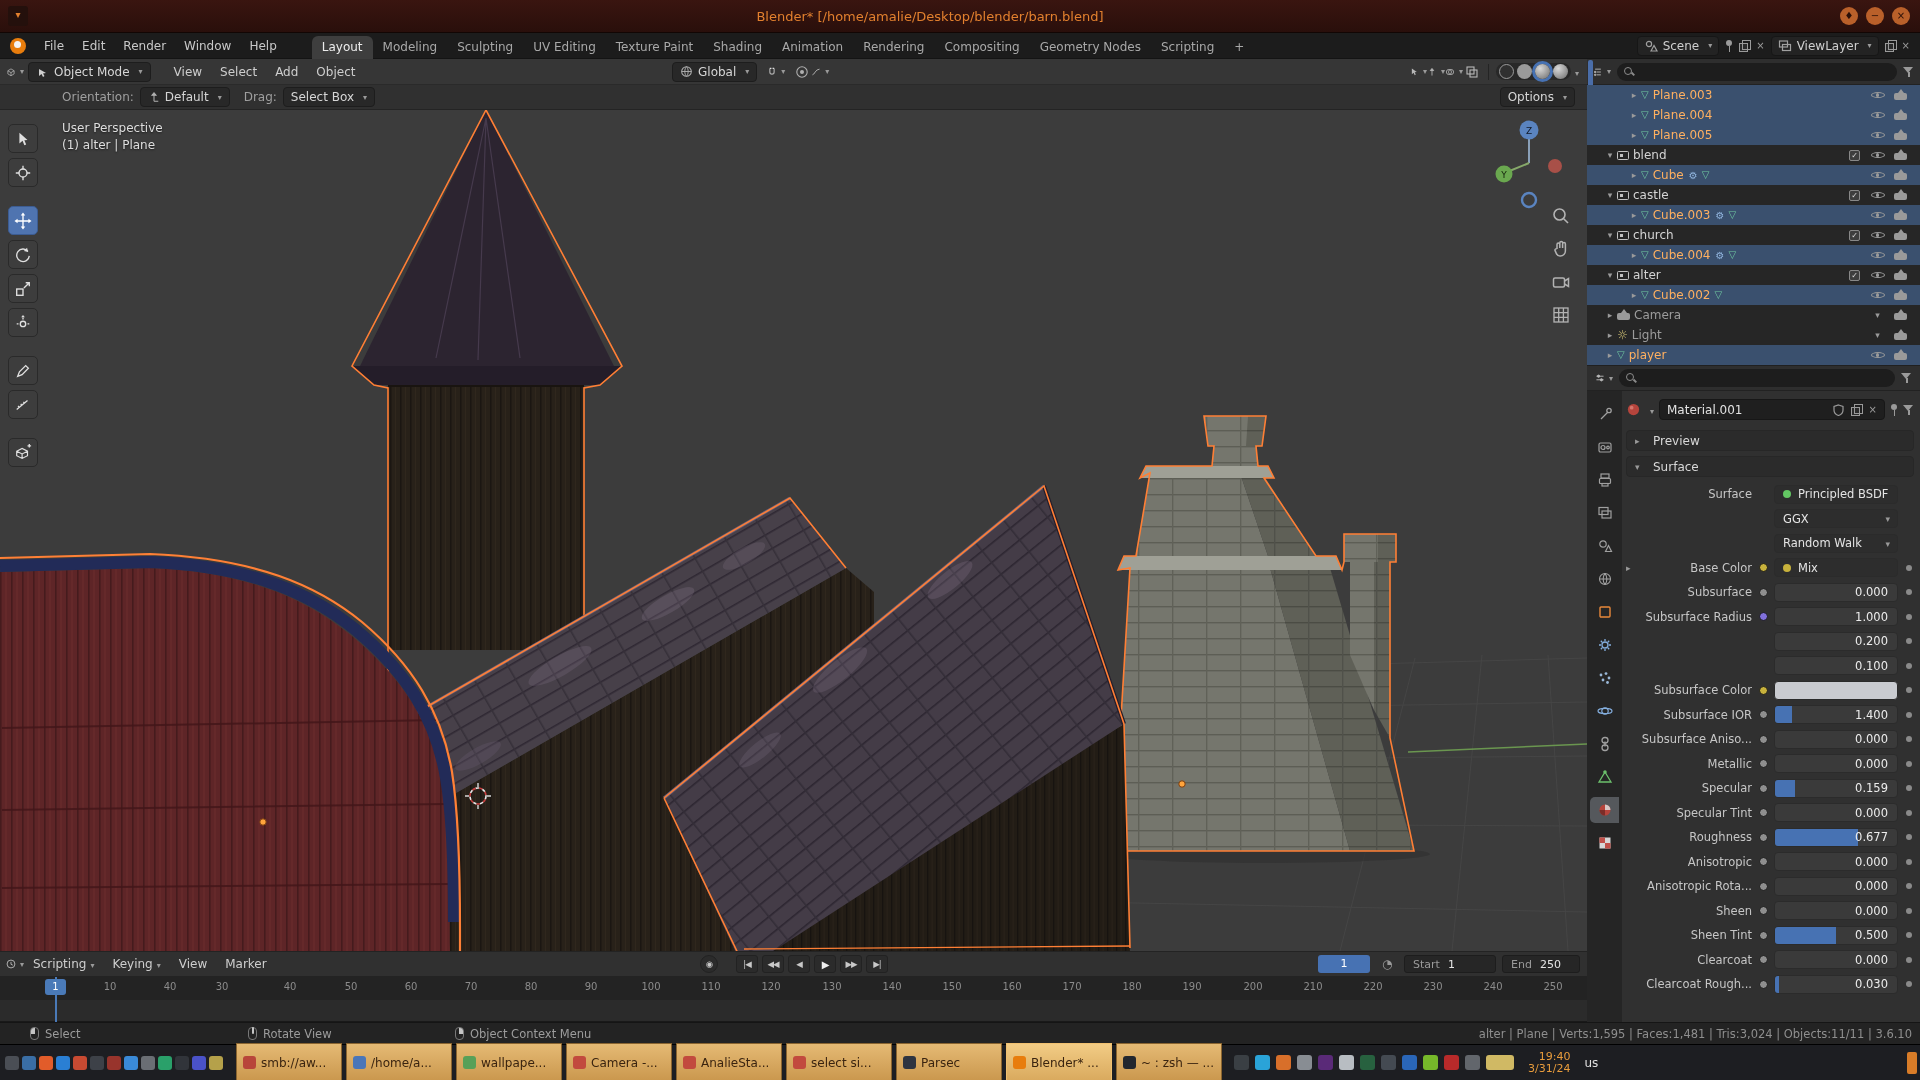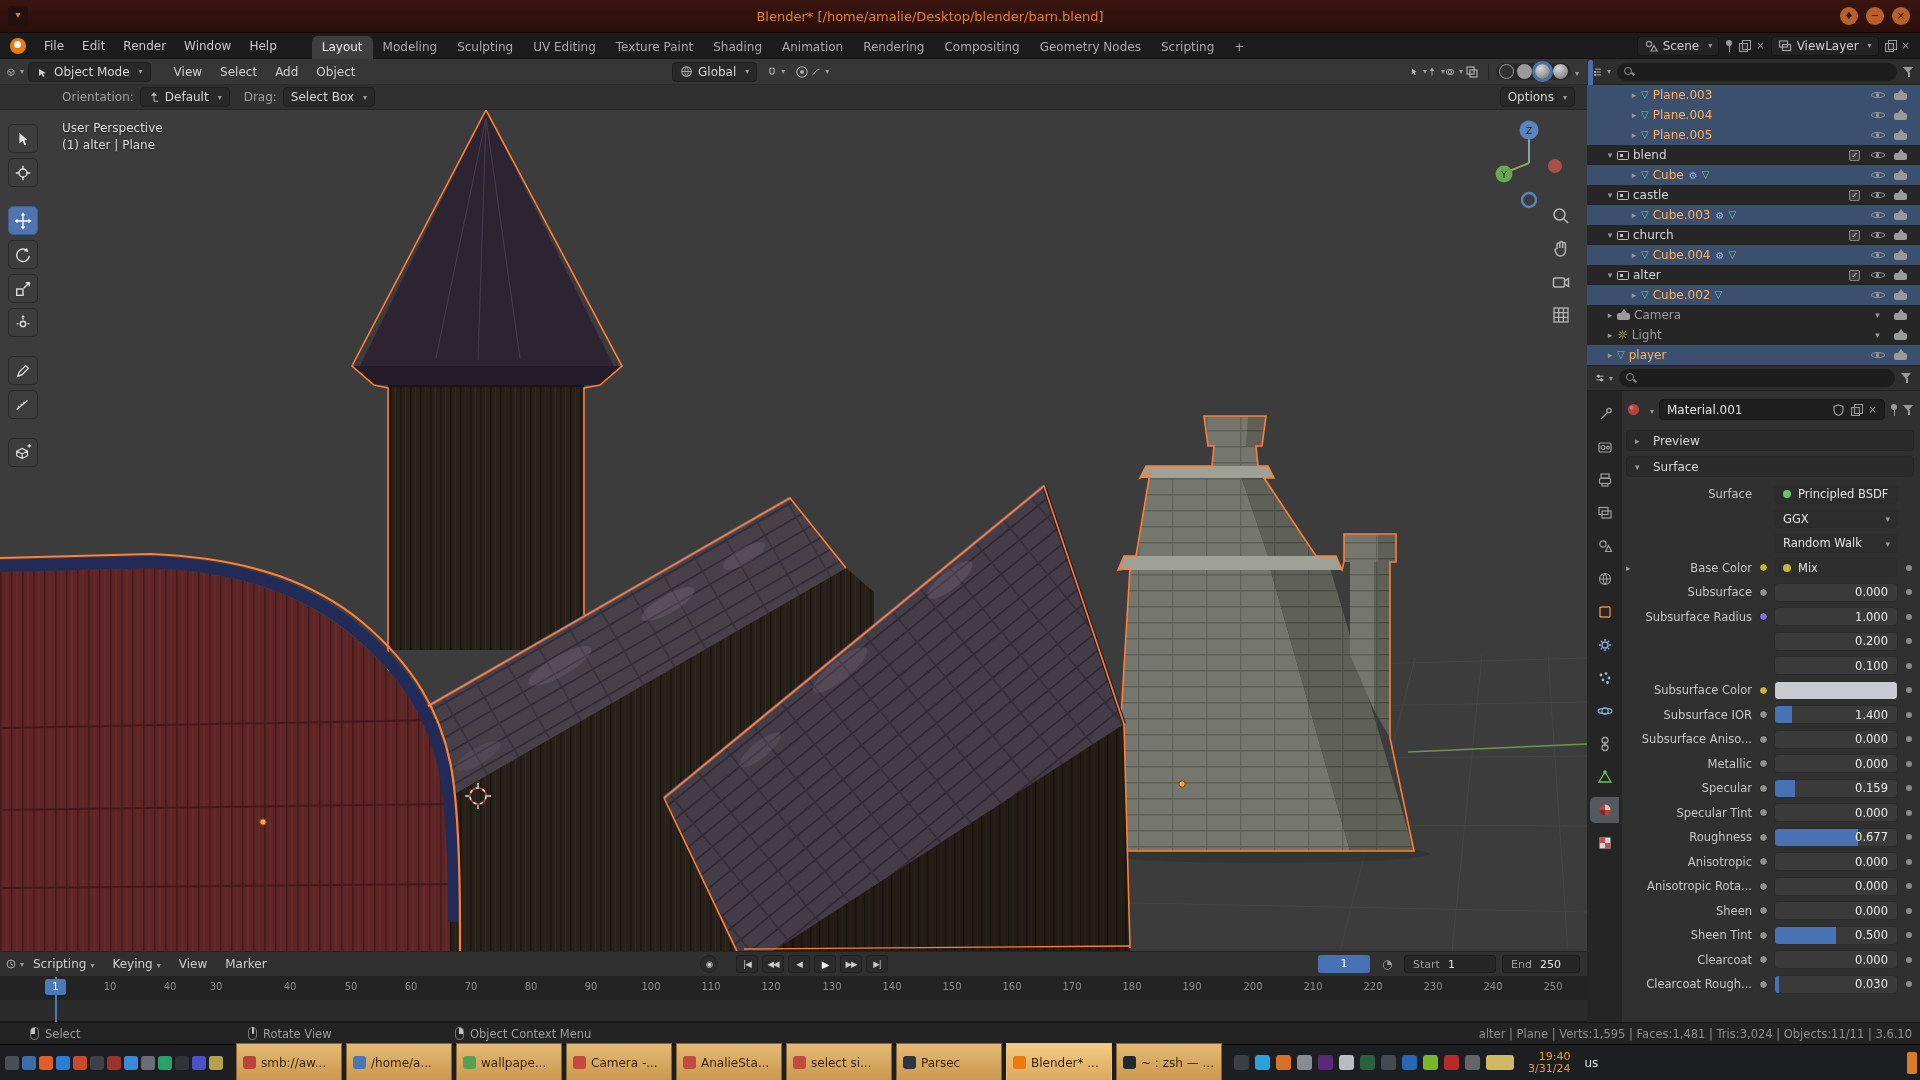--- a/index.html
+++ b/index.html
@@ -601,21 +601,21 @@
         <span class="v">1</span>
     </div>
     <div class="sefield" style="position:absolute;left:1502px;width:78px">
       <span class="k">End</span>
         <span class="v">250</span>
     </div>
   </div>
   <div id="ruler">
     <span class="tick" style="left:90px">10</span>
     <span class="tick" style="left:150px">40</span>
-    <span class="tick" style="left:196px">30</span>
+    <span class="tick" style="left:202px">30</span>
     <span class="tick" style="left:270px">40</span>
     <span class="tick" style="left:331px">50</span>
     <span class="tick" style="left:391px">60</span>
     <span class="tick" style="left:451px">70</span>
     <span class="tick" style="left:511px">80</span>
     <span class="tick" style="left:571px">90</span>
     <span class="tick" style="left:631px">100</span>
     <span class="tick" style="left:691px">110</span>
     <span class="tick" style="left:751px">120</span>
     <span class="tick" style="left:812px">130</span>

